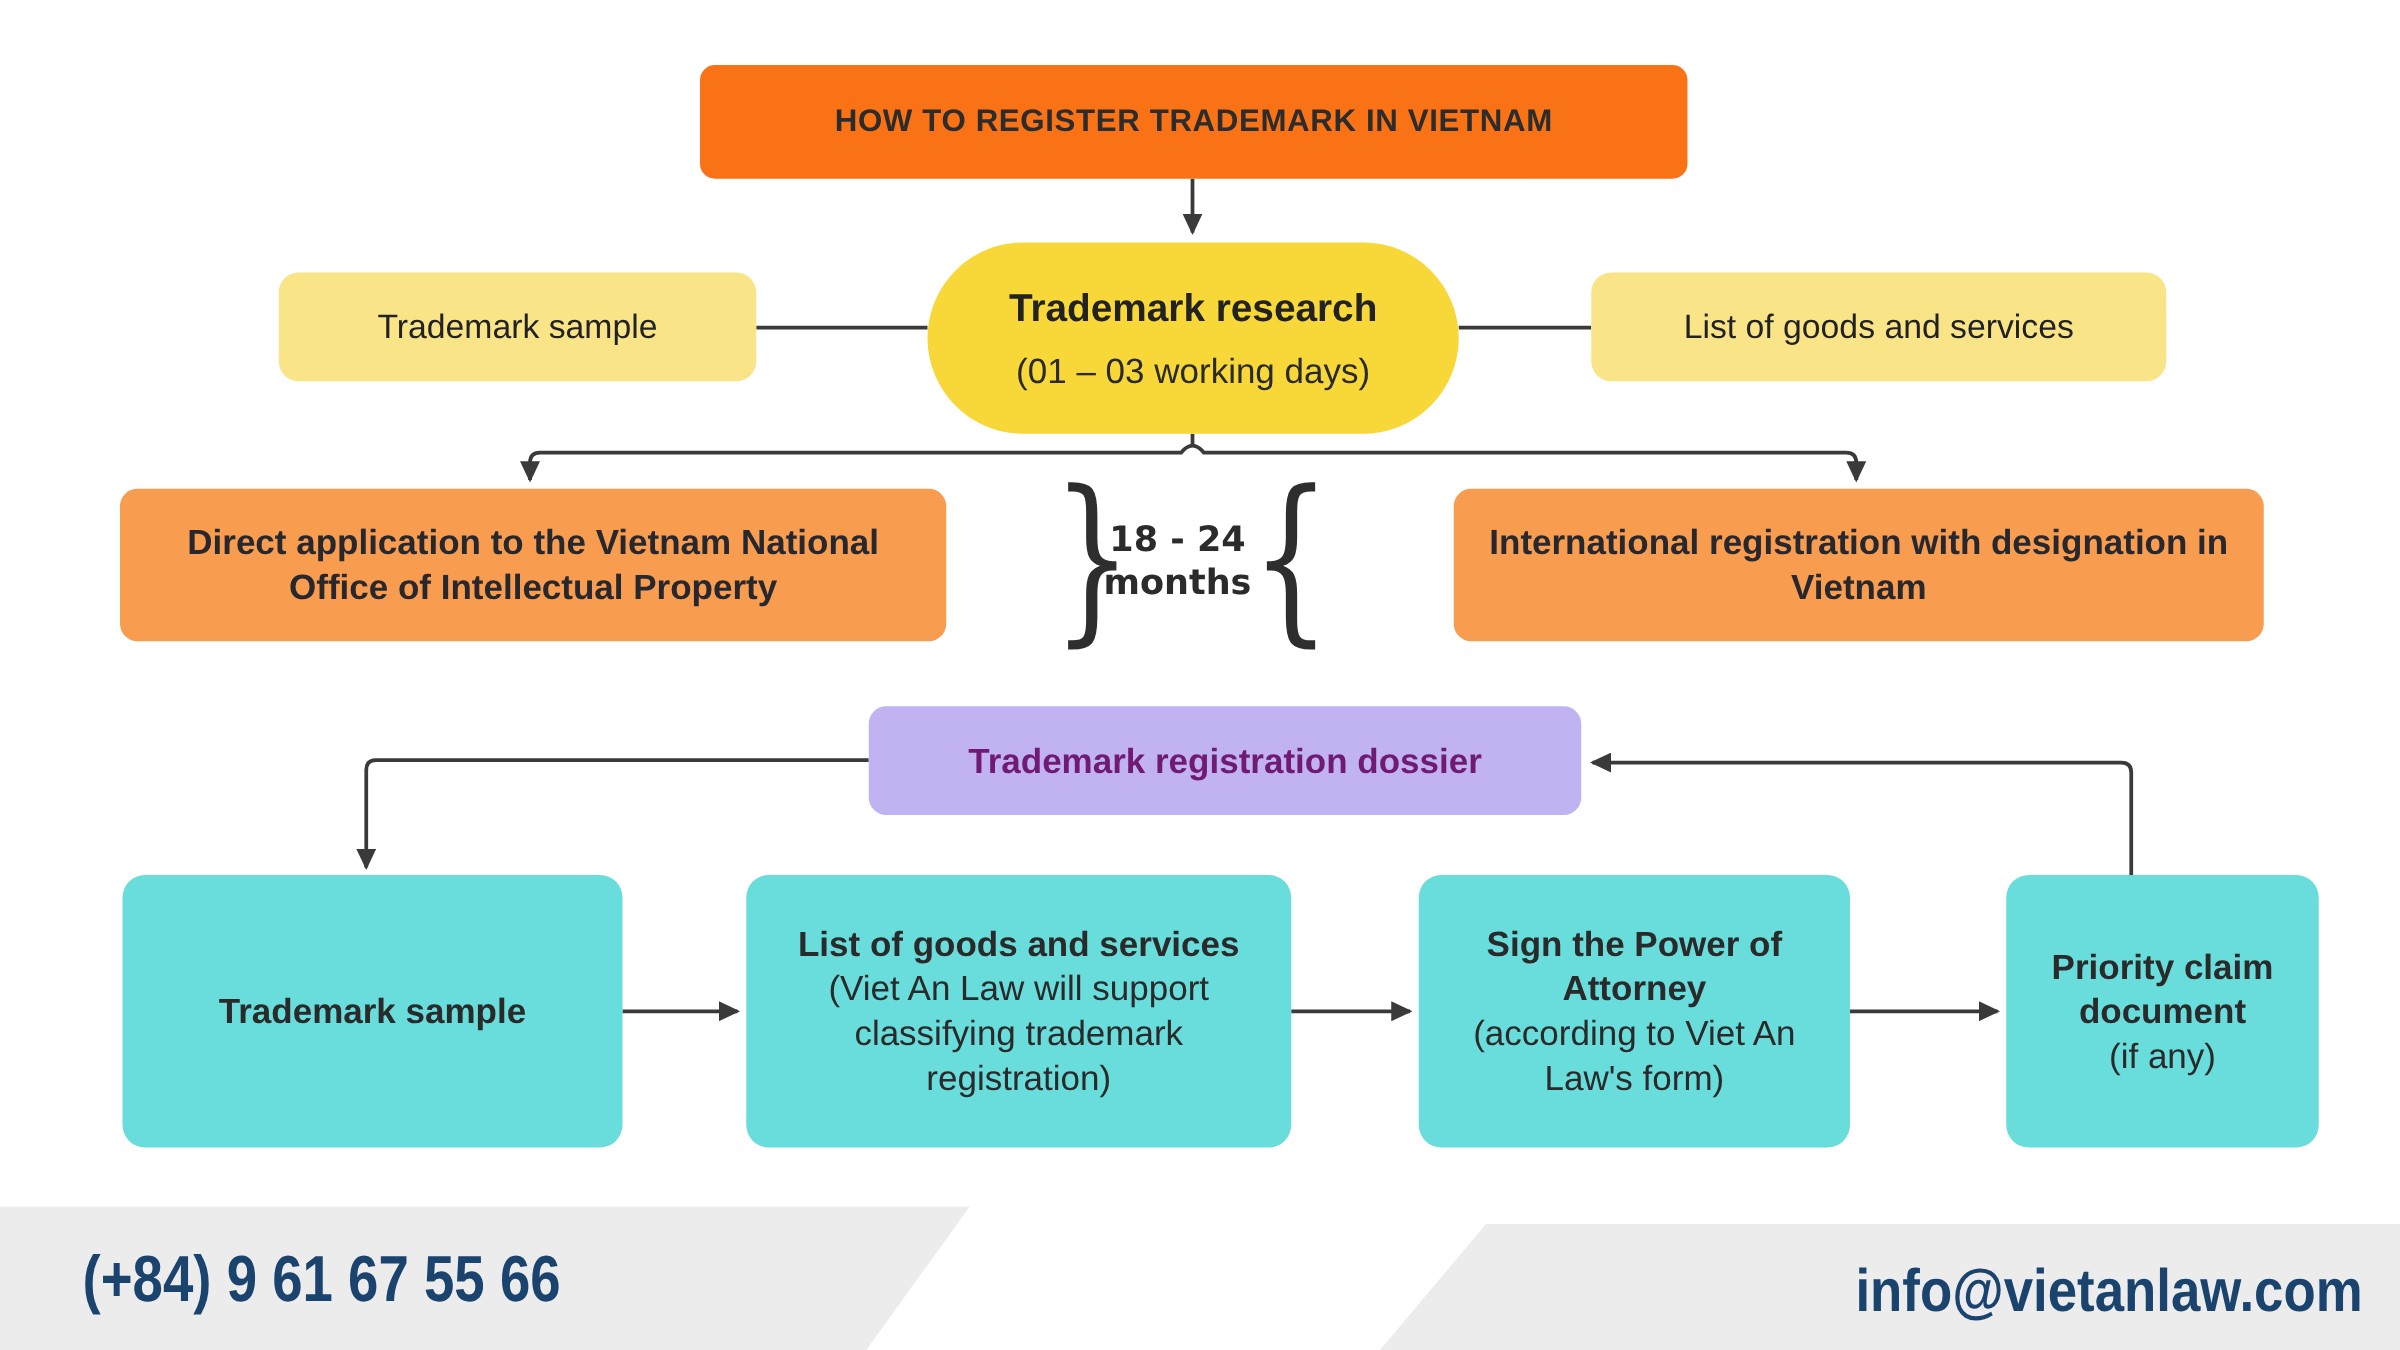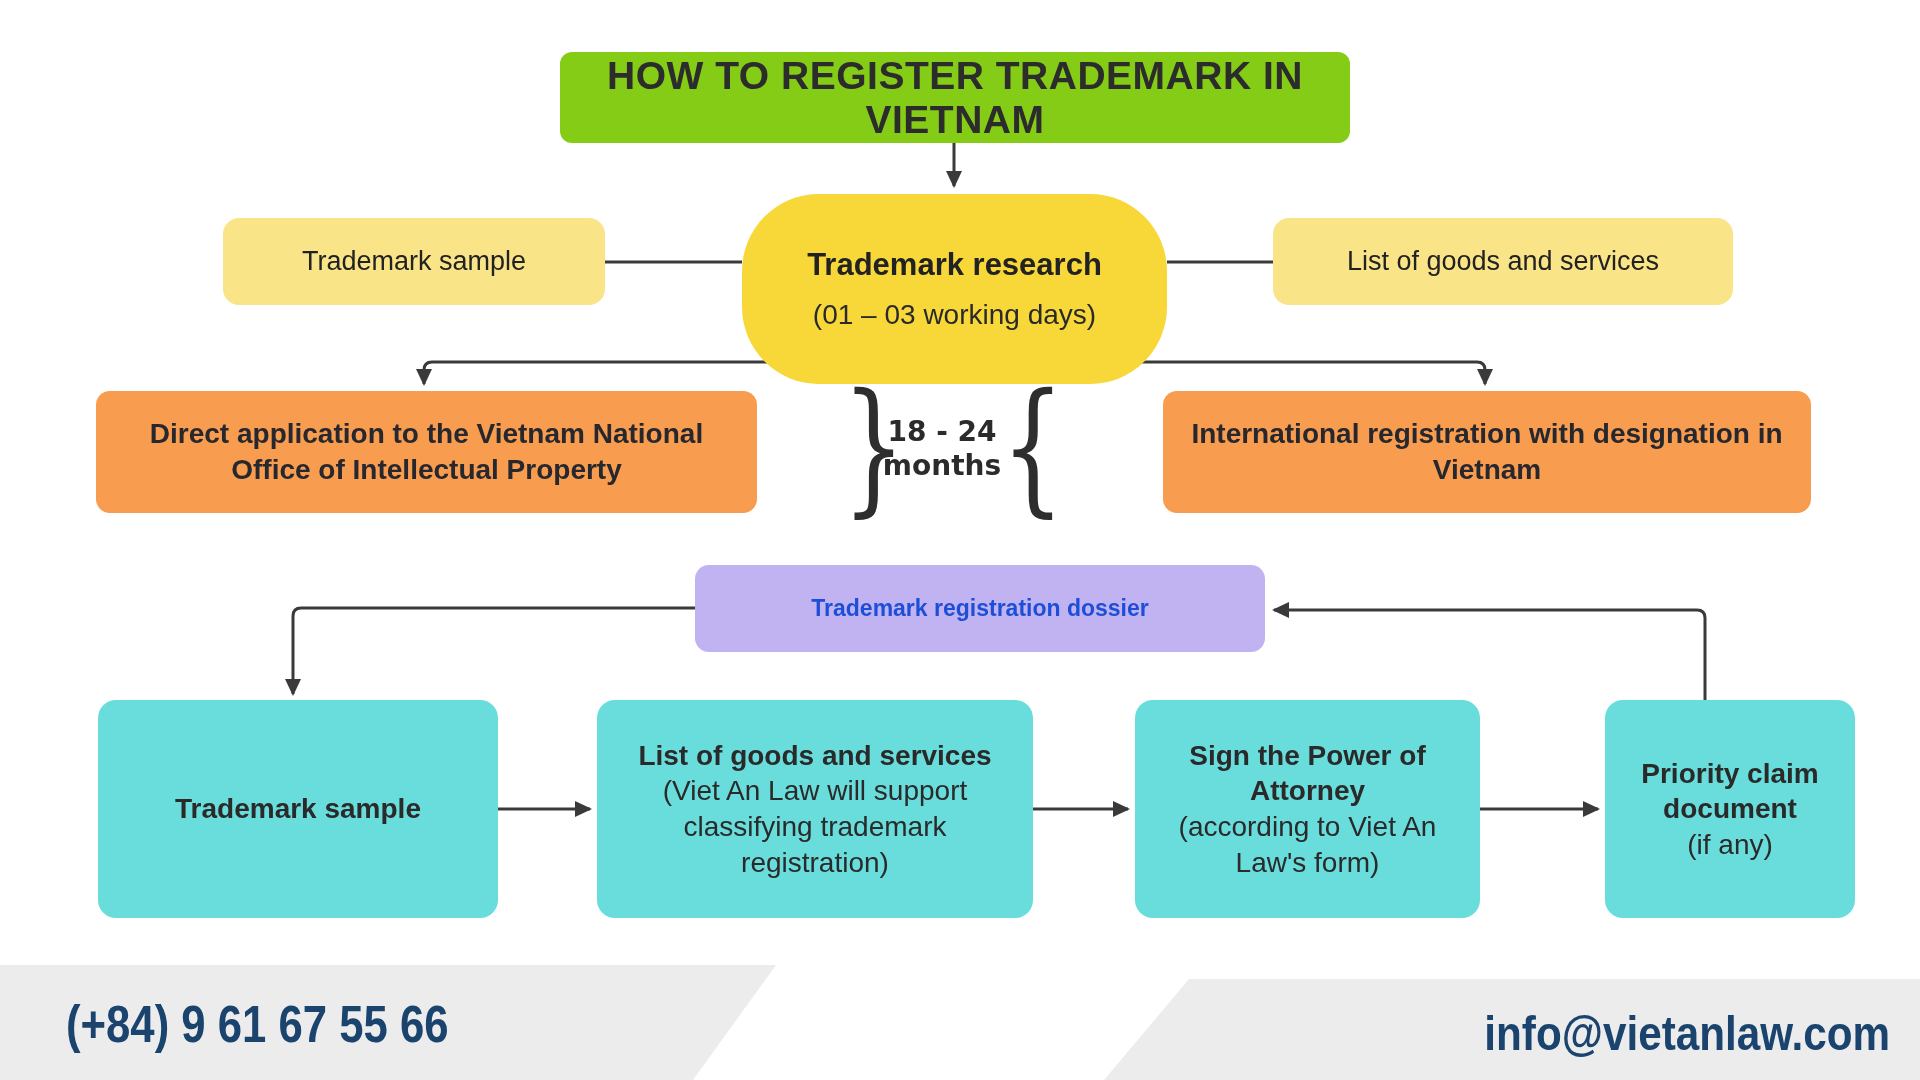--- a/index.html
+++ b/index.html
@@ -3,24 +3,24 @@
 <meta charset="utf-8">
 <style>
   * { margin:0; padding:0; box-sizing:border-box; }
   html,body { width:1920px; height:1080px; background:#ffffff; overflow:hidden;
               font-family:"Liberation Sans","DejaVu Sans",sans-serif; }
   .canvas { position:absolute; left:0; top:0; width:1920px; height:1080px; background:#ffffff; }
 
   .box { position:absolute; display:flex; flex-direction:column; justify-content:center;
          align-items:center; text-align:center; color:#262626; }
 
-  .title-box { left:560px; top:52px; width:790px; height:91px; background:#84cc16;
-               border-radius:12px; font-weight:bold; font-size:39px; letter-spacing:.5px; color:#2c2c2c; }
+  .title-box { left:560px; top:52px; width:790px; height:91px; background:#f97316;
+               border-radius:12px; font-weight:bold; font-size:25px; letter-spacing:.5px; color:#2c2c2c; }
 
-  .pill { left:742px; top:194px; width:425px; height:190px; background:#f8d838; border-radius:77px; }
+  .pill { left:742px; top:194px; width:425px; height:153px; background:#f8d838; border-radius:77px; }
   .pill .t1 { font-weight:bold; font-size:31px; color:#222; }
   .pill .t2 { font-size:28px; color:#2a2a2a; margin-top:16px; }
 
   .pale { background:#fae488; border-radius:16px; font-size:27px; color:#222; }
   .pale-left  { left:223px; top:218px; width:382px; height:87px; }
   .pale-right { left:1273px; top:218px; width:460px; height:87px; }
 
   .orange { background:#f89c50; border-radius:14px; font-weight:bold; font-size:28px;
             line-height:1.3; color:#27272e; padding:0 20px; }
   .orange-left  { left:96px;  top:391px; width:661px; height:122px; }
@@ -29,21 +29,21 @@
   .duration { left:862px; top:404px; width:160px; height:90px; font-weight:bold;
               font-size:28px; line-height:1.22; color:#2b2b2b;
               font-family:"DejaVu Sans","Liberation Sans",sans-serif; }
   .brace { position:absolute; top:372px; height:150px; width:40px; color:#2e2e2e;
            font-family:"DejaVu Serif",serif; font-size:100px; line-height:150px;
            transform:scaleY(1.45); transform-origin:center; text-align:center; }
   .brace-left  { left:842px; }
   .brace-right { left:1001px; }
 
   .purple { left:695px; top:565px; width:570px; height:87px; background:#c1b3f2;
-            border-radius:14px; font-weight:bold; font-size:23px; color:#1d4ed8; }
+            border-radius:14px; font-weight:bold; font-size:28px; color:#701a75; }
 
   .teal { background:#69dcdc; border-radius:18px; font-size:28px; line-height:1.27;
           color:#2a2a2a; padding:0 12px; }
   .teal .t1 { font-weight:bold; }
   .teal1 { left:98px;   top:700px; width:400px; height:218px; }
   .teal2 { left:597px;  top:700px; width:436px; height:218px; }
   .teal3 { left:1135px; top:700px; width:345px; height:218px; }
   .teal4 { left:1605px; top:700px; width:250px; height:218px; }
 
   svg.connectors { position:absolute; left:0; top:0; width:1920px; height:1080px; pointer-events:none; }

